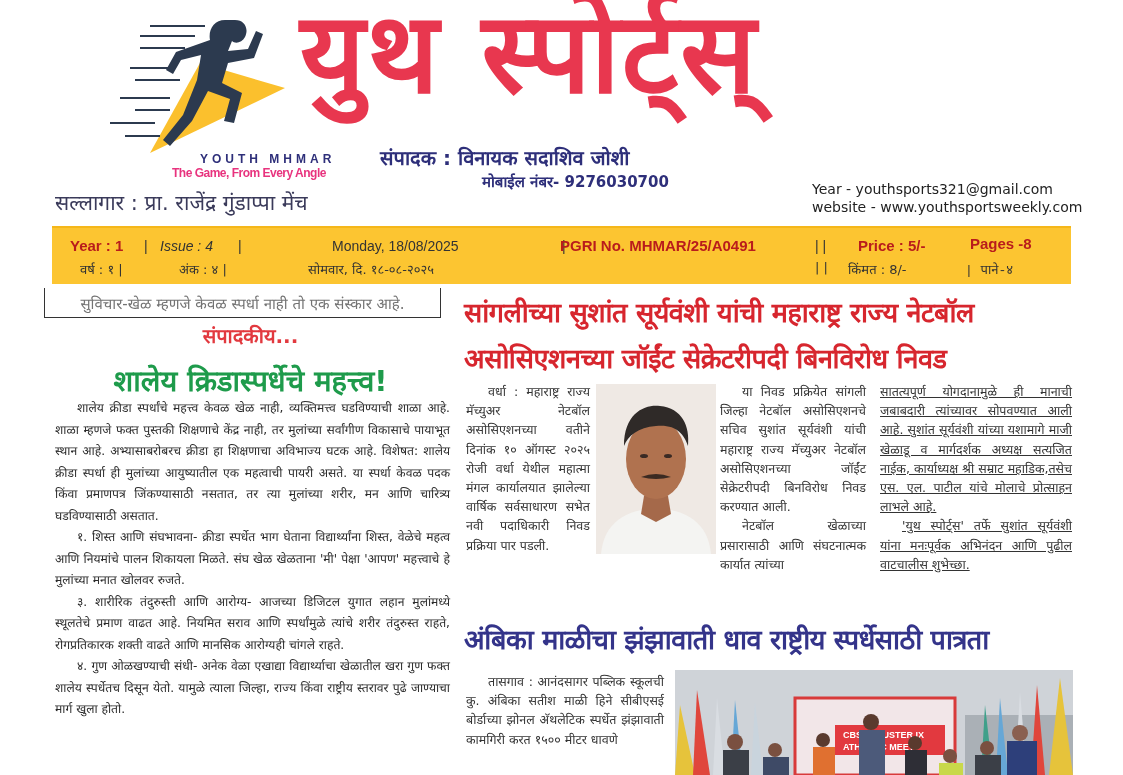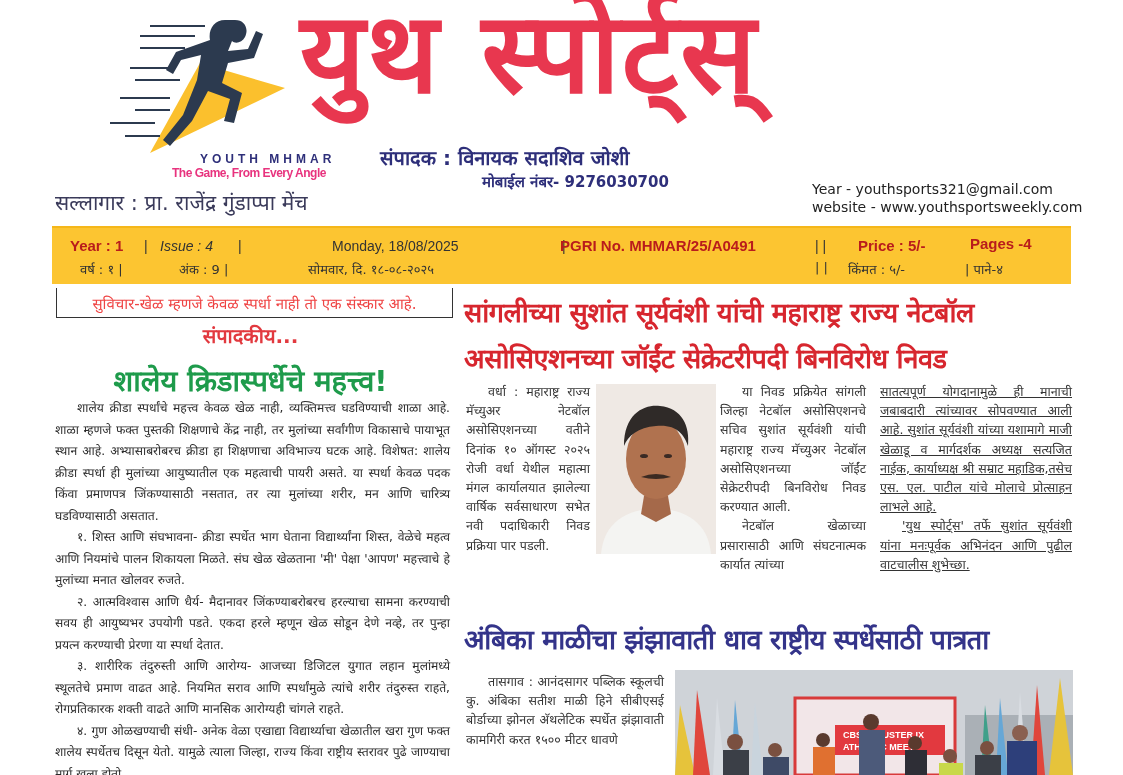--- a/index.html
+++ b/index.html
@@ -20,21 +20,21 @@
 
     .contact { position: absolute; left: 812px; top: 180px; font-family: "DejaVu Sans", sans-serif; font-size: 14px; color: #222; line-height: 18px; white-space: nowrap; }
 
     
     .info-bar { position: absolute; left: 52px; top: 226px; width: 1019px; height: 58px; background: #fcc531; border-top: 2px solid #f5b71a; }
     .ib { position: absolute; font-family: "Liberation Sans", sans-serif; font-size: 14px; color: #333; white-space: nowrap; }
     .ib.bold { font-weight: bold; font-size: 15px; color: #b91c1c; }
     .ib.dev { font-family: "DejaVu Sans", sans-serif; font-size: 13px; }
 
     
-    .quote-box { position: absolute; left: 56px; top: 288px; width: 397px; height: 30px; border: 1.5px solid #333; border-top: none; display: flex; align-items: center; justify-content: center; font-size: 15px; color: #ef4444; white-space: nowrap; }
+    .quote-box { position: absolute; left: 44px; top: 288px; width: 397px; height: 30px; border: 1.5px solid #333; border-top: none; display: flex; align-items: center; justify-content: center; font-size: 15px; color: #737373; white-space: nowrap; }
     .ed-kicker { position: absolute; left: 52px; top: 322px; width: 397px; text-align: center; font-weight: bold; font-size: 20px; color: #e2393f; }
     .ed-title { position: absolute; left: 52px; top: 360px; width: 397px; text-align: center; font-weight: bold; font-size: 29px; color: #1e9b4b; white-space: nowrap; }
     .ed-body { position: absolute; left: 55px; top: 398px; width: 395px; font-size: 12.2px; line-height: 21.5px; color: #2a2a2a; text-align: justify; }
     .ed-body p { text-indent: 22px; }
 
     
     .h1-red { position: absolute; left: 464px; top: 290px; width: 612px; font-weight: bold; font-size: 27px; line-height: 46px; color: #d7262e; white-space: nowrap; letter-spacing: -0.5px; }
     .col { position: absolute; font-size: 12.5px; line-height: 19.2px; color: #333; text-align: justify; }
     .col p { text-indent: 22px; }
     .photo { position: absolute; left: 596px; top: 384px; width: 120px; height: 170px; background: #efe9e4; overflow: hidden; }
@@ -79,37 +79,36 @@
 <div class="info-bar">
   <span class="ib bold" style="left:18px;top:9px;">Year : 1</span>
   <span class="ib" style="left:92px;top:10px;">|</span>
   <span class="ib" style="left:108px;top:10px;font-style:italic;">Issue : 4</span>
   <span class="ib" style="left:186px;top:10px;">|</span>
   <span class="ib" style="left:280px;top:10px;">Monday, 18/08/2025</span>
   <span class="ib" style="left:510px;top:10px;">|</span>
   <span class="ib bold" style="left:508px;top:9px;font-weight:bold;">PGRI No. MHMAR/25/A0491</span>
   <span class="ib" style="left:763px;top:10px;">|  |</span>
   <span class="ib bold" style="left:806px;top:9px;">Price : 5/-</span>
-  <span class="ib bold" style="left:918px;top:7px;">Pages -4</span>
+  <span class="ib bold" style="left:918px;top:7px;">Pages -8</span>
 
   <span class="ib dev" style="left:28px;top:32px;">वर्ष : १  |</span>
-  <span class="ib dev" style="left:127px;top:32px;">अंक : 9 |</span>
+  <span class="ib dev" style="left:127px;top:32px;">अंक : ४ |</span>
   <span class="ib dev" style="left:256px;top:32px;">सोमवार, दि. १८-०८-२०२५</span>
   <span class="ib dev" style="left:763px;top:32px;">|   |</span>
-  <span class="ib dev" style="left:796px;top:32px;">किंमत : ५/-</span>
-  <span class="ib dev" style="left:913px;top:32px;">| पाने-४</span>
+  <span class="ib dev" style="left:796px;top:32px;">किंमत : 8/-</span>
+  <span class="ib dev" style="left:913px;top:32px;font-family:Liberation Mono, monospace;">| पाने-४</span>
 </div>
 
 <div class="quote-box">सुविचार-खेळ म्हणजे केवळ स्पर्धा नाही तो एक संस्कार आहे.</div>
 <div class="ed-kicker">संपादकीय...</div>
 <div class="ed-title">शालेय क्रिडास्पर्धेचे महत्त्व!</div>
 <div class="ed-body">
   <p>शालेय क्रीडा स्पर्धांचे महत्त्व केवळ खेळ नाही, व्यक्तिमत्त्व घडविण्याची शाळा आहे. शाळा म्हणजे फक्त पुस्तकी शिक्षणाचे केंद्र नाही, तर मुलांच्या सर्वांगीण विकासाचे पायाभूत स्थान आहे. अभ्यासाबरोबरच क्रीडा हा शिक्षणाचा अविभाज्य घटक आहे. विशेषत: शालेय क्रीडा स्पर्धा ही मुलांच्या आयुष्यातील एक महत्वाची पायरी असते. या स्पर्धा केवळ पदक किंवा प्रमाणपत्र जिंकण्यासाठी नसतात, तर त्या मुलांच्या शरीर, मन आणि चारित्र्य घडविण्यासाठी असतात.</p>
   <p>१. शिस्त आणि संघभावना- क्रीडा स्पर्धेत भाग घेताना विद्यार्थ्यांना शिस्त, वेळेचे महत्व आणि नियमांचे पालन शिकायला मिळते. संघ खेळ खेळताना 'मी' पेक्षा 'आपण' महत्त्वाचे हे मुलांच्या मनात खोलवर रुजते.</p>
-  <p>२. आत्मविश्वास आणि धैर्य- मैदानावर जिंकण्याबरोबरच हरल्याचा सामना करण्याची सवय ही आयुष्यभर उपयोगी पडते. एकदा हरले म्हणून खेळ सोडून देणे नव्हे, तर पुन्हा प्रयत्न करण्याची प्रेरणा या स्पर्धा देतात.</p>
   <p>३. शारीरिक तंदुरुस्ती आणि आरोग्य- आजच्या डिजिटल युगात लहान मुलांमध्ये स्थूलतेचे प्रमाण वाढत आहे. नियमित सराव आणि स्पर्धांमुळे त्यांचे शरीर तंदुरुस्त राहते, रोगप्रतिकारक शक्ती वाढते आणि मानसिक आरोग्यही चांगले राहते.</p>
   <p>४. गुण ओळखण्याची संधी- अनेक वेळा एखाद्या विद्यार्थ्याचा खेळातील खरा गुण फक्त शालेय स्पर्धेतच दिसून येतो. यामुळे त्याला जिल्हा, राज्य किंवा राष्ट्रीय स्तरावर पुढे जाण्याचा मार्ग खुला होतो.</p>
 </div>
 
 <div class="h1-red">
   <div>सांगलीच्या सुशांत सूर्यवंशी यांची महाराष्ट्र राज्य नेटबॉल</div>
   <div>असोसिएशनच्या जॉईंट सेक्रेटरीपदी बिनविरोध निवड</div>
 </div>
 
 <div class="col" style="left:466px;top:382px;width:124px;">

